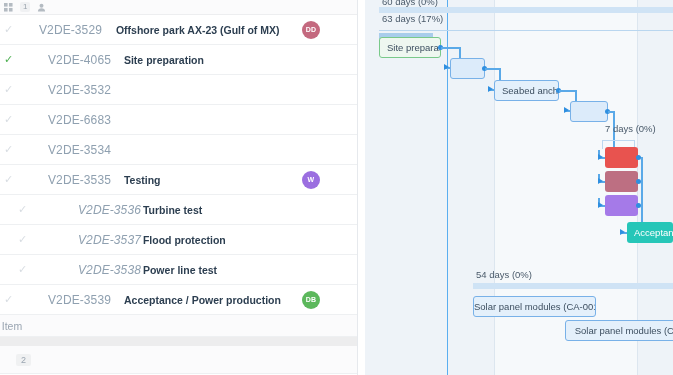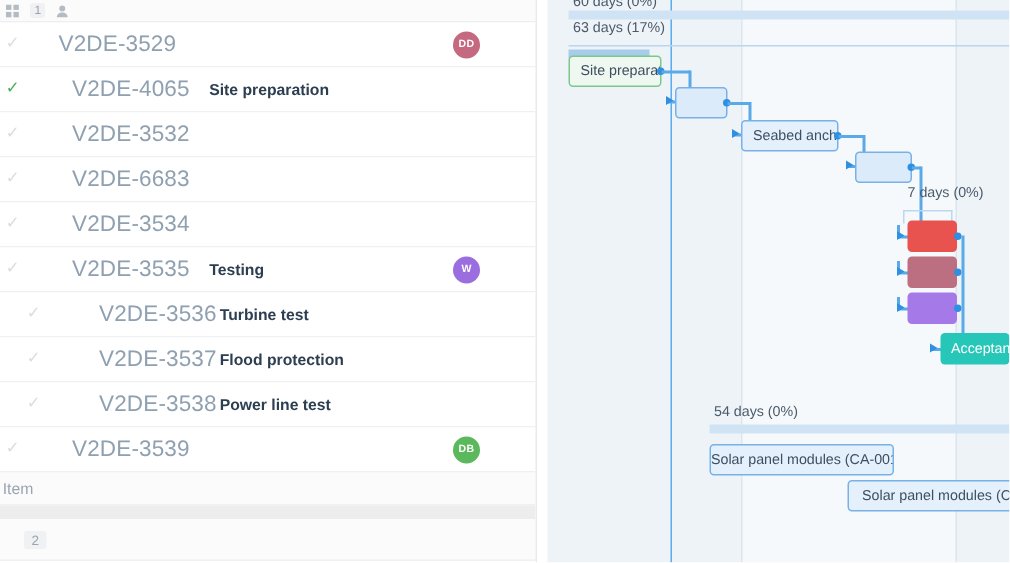--- a/index.html
+++ b/index.html
@@ -13,33 +13,33 @@
   
   .grid-pane{position:absolute;left:0;top:0;width:357px;height:375px;background:#ffffff;overflow:hidden;}
 
   .toolbar{height:14px;background:#fbfbfc;display:flex;align-items:center;gap:7px;padding:0 4px;border-bottom:1px solid #edeef0;}
   .tb-ico{width:9px;height:9px;opacity:.55;display:block;}
   .tb-badge{font-size:8px;color:#9aa3ad;background:#f0f1f3;border-radius:2px;padding:0 3px;line-height:10px;}
 
   .row{position:relative;height:29px;display:flex;align-items:center;border-bottom:1px solid #eef0f2;background:#fff;}
   .chk{width:17px;flex:0 0 17px;text-align:center;font-size:11px;line-height:1;color:#d8dde2;}
   .chk.done{color:#4caf50;}
-  .code{flex:0 0 auto;color:#8fa0b0;font-size:15px;letter-spacing:.1px;padding-left:31px;}
+  .code{flex:0 0 auto;color:#8fa0b0;font-size:12px;letter-spacing:.1px;padding-left:31px;}
   .title{color:#2c3e50;font-size:10.5px;font-weight:bold;}
   .avatar{position:absolute;right:37px;top:50%;transform:translateY(-50%);
           width:18px;height:18px;border-radius:50%;display:flex;align-items:center;
           justify-content:center;color:#fff;font-size:7px;font-weight:bold;letter-spacing:.2px;}
 
   
   .lvl0 .code{margin-left:-9px;}
   .lvl0 .title{margin-left:14px;}
   .lvl1 .code{margin-left:0px;}
   .lvl1 .title{margin-left:13px;}
   .lvl2 .chk{margin-left:14px;}
-  .lvl2 .code{margin-left:4px;}
+  .lvl2 .code{margin-left:16px;font-style:italic;}
   .lvl2 .title{margin-left:2px;}
 
   .additem{height:21px;display:flex;align-items:center;background:#fbfbfc;border-bottom:1px solid #eef0f2;}
   .additem span{color:#9aa5b1;font-size:10.5px;margin-left:-7px;}
 
   .groupband{height:9px;background:#ededee;}
   .grouprow{height:27px;display:flex;align-items:center;background:#fbfbfc;border-bottom:1px solid #eef0f2;}
   .gnum{margin-left:16px;background:#f0f1f2;border-radius:2px;color:#9aa5b1;font-size:9px;padding:1px 5px;}
 
   .vsep{position:absolute;left:357px;top:0;width:1px;height:375px;background:#e6e9ed;}
@@ -95,20 +95,21 @@
       <svg class="tb-ico" viewBox="0 0 10 10">
         <circle cx="5" cy="3" r="2.2" fill="#7b8794"></circle>
           <path d="M1 9.5c0-2.3 1.8-3.6 4-3.6s4 1.3 4 3.6z" fill="#7b8794"></path>
       </svg>
     </div>
 
     <div id="rows-a">
         <div class="row lvl0">
           <div class="chk">✓</div>
           <div class="code">V2DE-3529</div>
+          <div class="title">Offshore park AX-23 (Gulf of MX)</div>
           <div class="avatar" style="background: rgb(196, 105, 127);">DD</div>
         </div>
         <div class="row lvl1">
           <div class="chk done">✓</div>
           <div class="code">V2DE-4065</div>
           <div class="title">Site preparation</div>
         </div>
         <div class="row lvl1">
           <div class="chk">✓</div>
           <div class="code">V2DE-3532</div>
@@ -138,20 +139,21 @@
           <div class="title">Flood protection</div>
         </div>
         <div class="row lvl2">
           <div class="chk">✓</div>
           <div class="code">V2DE-3538</div>
           <div class="title">Power line test</div>
         </div>
         <div class="row lvl1">
           <div class="chk">✓</div>
           <div class="code">V2DE-3539</div>
+          <div class="title">Acceptance / Power production</div>
           <div class="avatar" style="background: rgb(92, 184, 92);">DB</div>
         </div>
       </div>
 
     <div class="additem">
       <span>d Item</span>
     </div>
 
     <div class="groupband"></div>
 

